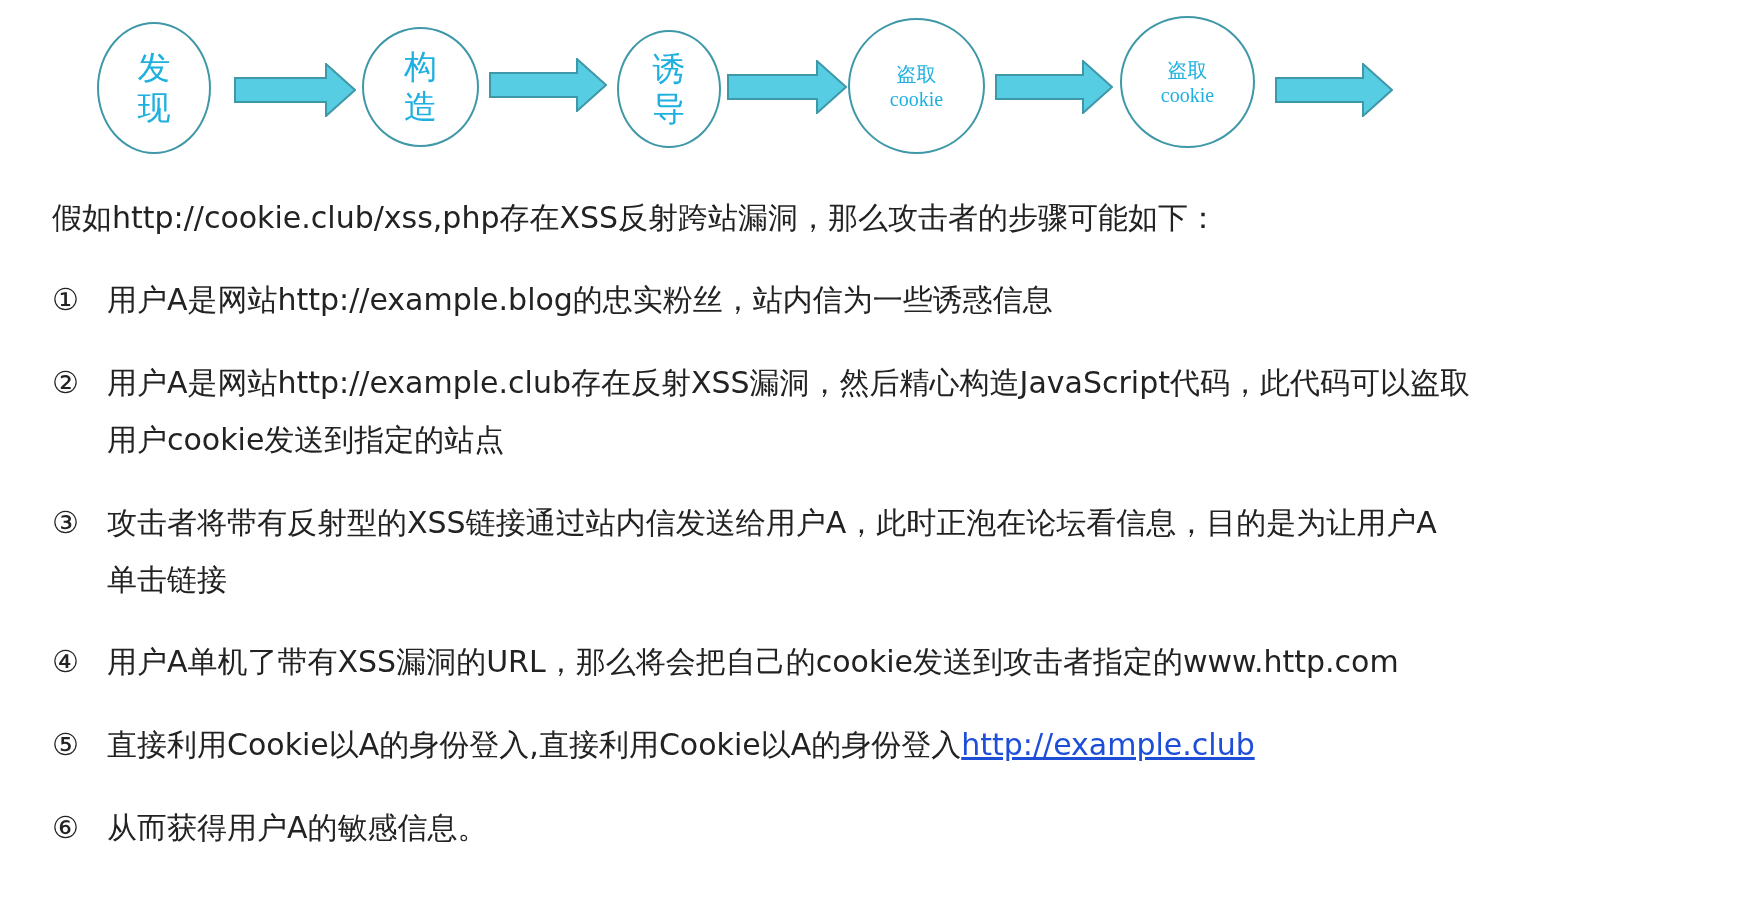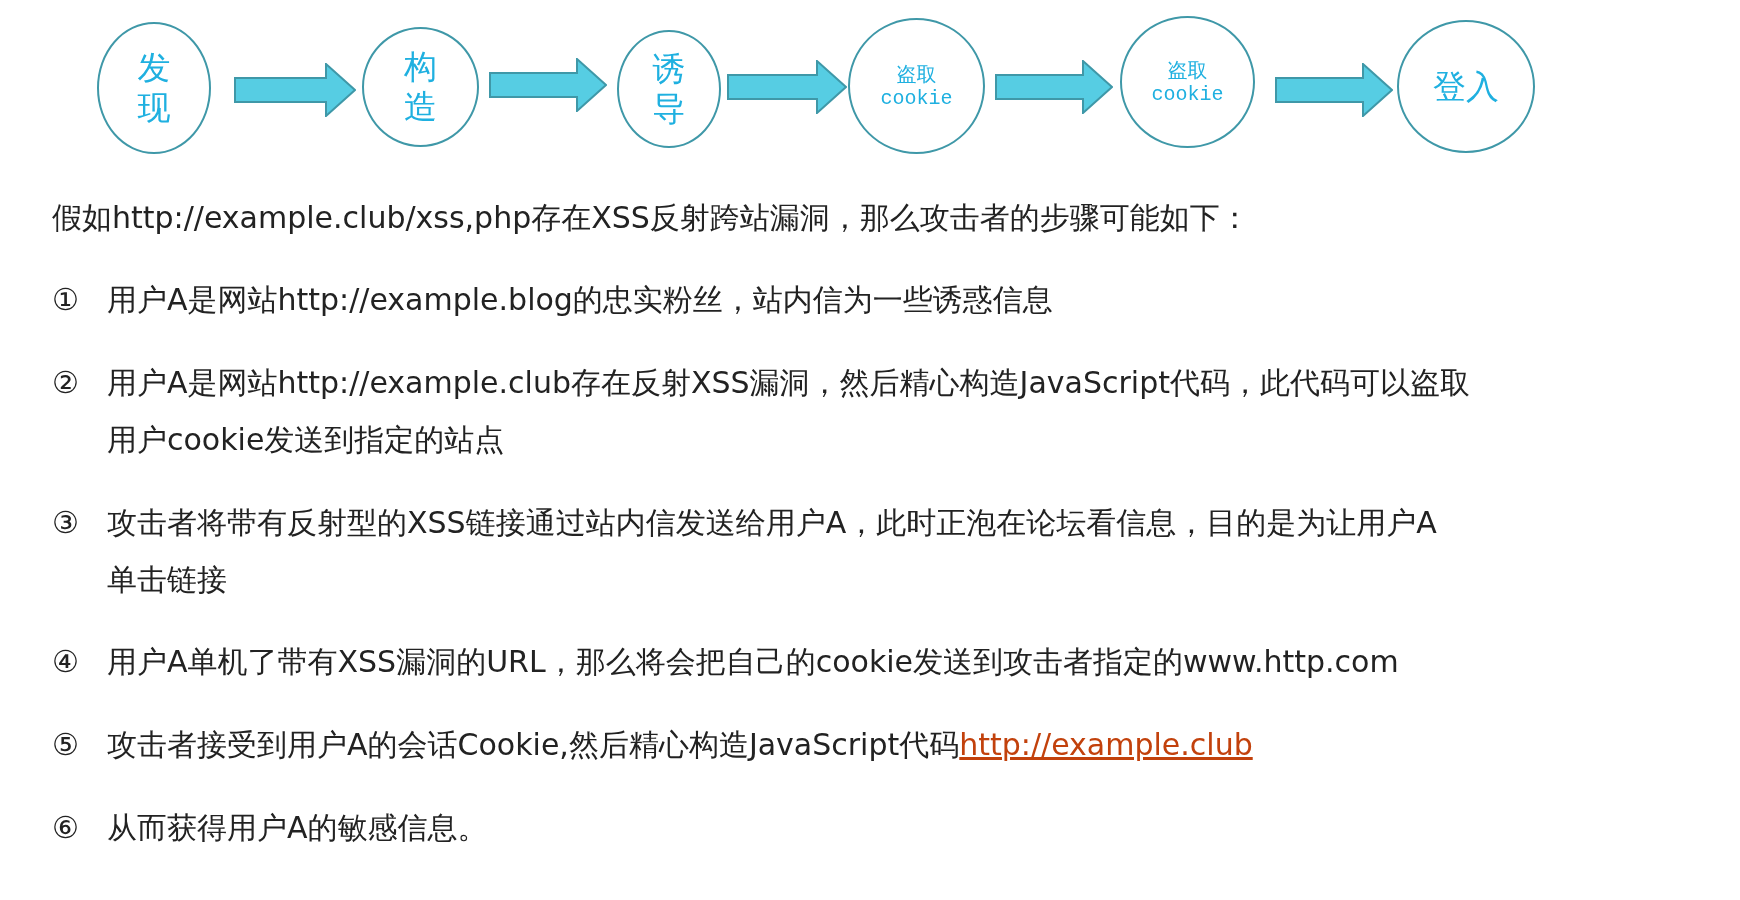--- a/index.html
+++ b/index.html
@@ -4,29 +4,29 @@
 <style>
   html, body { margin: 0; padding: 0; background: #ffffff; }
   body { width: 1740px; height: 900px; position: relative; overflow: hidden;
          font-family: "DejaVu Sans", "Liberation Sans", sans-serif; color: #222222; }
   .flow { position: absolute; left: 0; top: 0; width: 1740px; height: 170px; }
   .node { position: absolute; border: 2px solid #3f98a8; border-radius: 50%;
           box-sizing: border-box; display: flex; flex-direction: column;
           align-items: center; justify-content: center; color: #1fb0e0; background: #fff; }
   .node .big { font-size: 33px; line-height: 40px; }
   .node .small { font-size: 20px; line-height: 26px; text-align: right; }
-  .node .latin { font-family: Liberation Mono, monospace; font-size: 20px; line-height: 24px; }
+  .node .latin { font-family: Liberation Serif, serif; font-size: 20px; line-height: 24px; }
   .node.vertical .big { line-height: 40px; }
   .arrow { position: absolute; }
   .text { position: absolute; font-size: 30px; line-height: 40px; white-space: nowrap; }
   .item { position: absolute; left: 52px; font-size: 30px; line-height: 40px; white-space: nowrap; }
   .item .num { display: inline-block; width: 55px; }
   .item .cont { position: absolute; left: 55px; top: 0; }
   .item .line2 { position: absolute; left: 55px; top: 57px; }
-  a.link { color: #c2410c; text-decoration: underline; }
+  a.link { color: #1d4ed8; text-decoration: underline; }
 </style>
 </head>
 <body>
 
 <div class="flow">
   <div class="node vertical" style="left:97px;top:22px;width:114px;height:132px;">
     <span class="big">发</span>
     <span class="big">现</span>
   </div>
   <svg class="arrow" style="left:234px;top:63px;" width="122" height="54" viewBox="0 0 122 54">
@@ -53,26 +53,23 @@
   <svg class="arrow" style="left:995px;top:60px;" width="118" height="54" viewBox="0 0 118 54">
     <polygon points="1,15 88,15 88,1 117,27 88,53 88,39 1,39" fill="#56cde3" stroke="#3f98a8" stroke-width="2"></polygon>
   </svg>
   <div class="node" style="left:1120px;top:16px;width:135px;height:132px;">
     <span class="small">盗取</span>
     <span class="latin">cookie</span>
   </div>
   <svg class="arrow" style="left:1275px;top:63px;" width="118" height="54" viewBox="0 0 118 54">
     <polygon points="1,15 88,15 88,1 117,27 88,53 88,39 1,39" fill="#56cde3" stroke="#3f98a8" stroke-width="2"></polygon>
   </svg>
-  <div class="node" style="left:1397px;top:20px;width:138px;height:133px;">
-    <span class="big">登入</span>
-  </div>
 </div>
 
-<div class="text" style="left:52px;top:198px;">假如http://example.club/xss,php存在XSS反射跨站漏洞，那么攻击者的步骤可能如下：</div>
+<div class="text" style="left:52px;top:198px;">假如http://cookie.club/xss,php存在XSS反射跨站漏洞，那么攻击者的步骤可能如下：</div>
 
 <div class="item" style="top:280px;">
   <span class="num">①</span>
   <span class="cont">用户A是网站http://example.blog的忠实粉丝，站内信为一些诱惑信息</span>
 </div>
 
 <div class="item" style="top:363px;">
   <span class="num">②</span>
   <span class="cont">用户A是网站http://example.club存在反射XSS漏洞，然后精心构造JavaScript代码，此代码可以盗取</span>
   <span class="line2">用户cookie发送到指定的站点</span>
@@ -84,19 +81,19 @@
   <span class="line2">单击链接</span>
 </div>
 
 <div class="item" style="top:642px;">
   <span class="num">④</span>
   <span class="cont">用户A单机了带有XSS漏洞的URL，那么将会把自己的cookie发送到攻击者指定的www.http.com</span>
 </div>
 
 <div class="item" style="top:725px;">
   <span class="num">⑤</span>
-  <span class="cont"><span>攻击者接受到用户A的会话Cookie,然后精心构造JavaScript代码</span><a class="link" href="#">http://example.club</a></span>
+  <span class="cont"><span>直接利用Cookie以A的身份登入,直接利用Cookie以A的身份登入</span><a class="link" href="#">http://example.club</a></span>
 </div>
 
 <div class="item" style="top:808px;">
   <span class="num">⑥</span>
   <span class="cont">从而获得用户A的敏感信息。</span>
 </div>
 
 </body></html>

